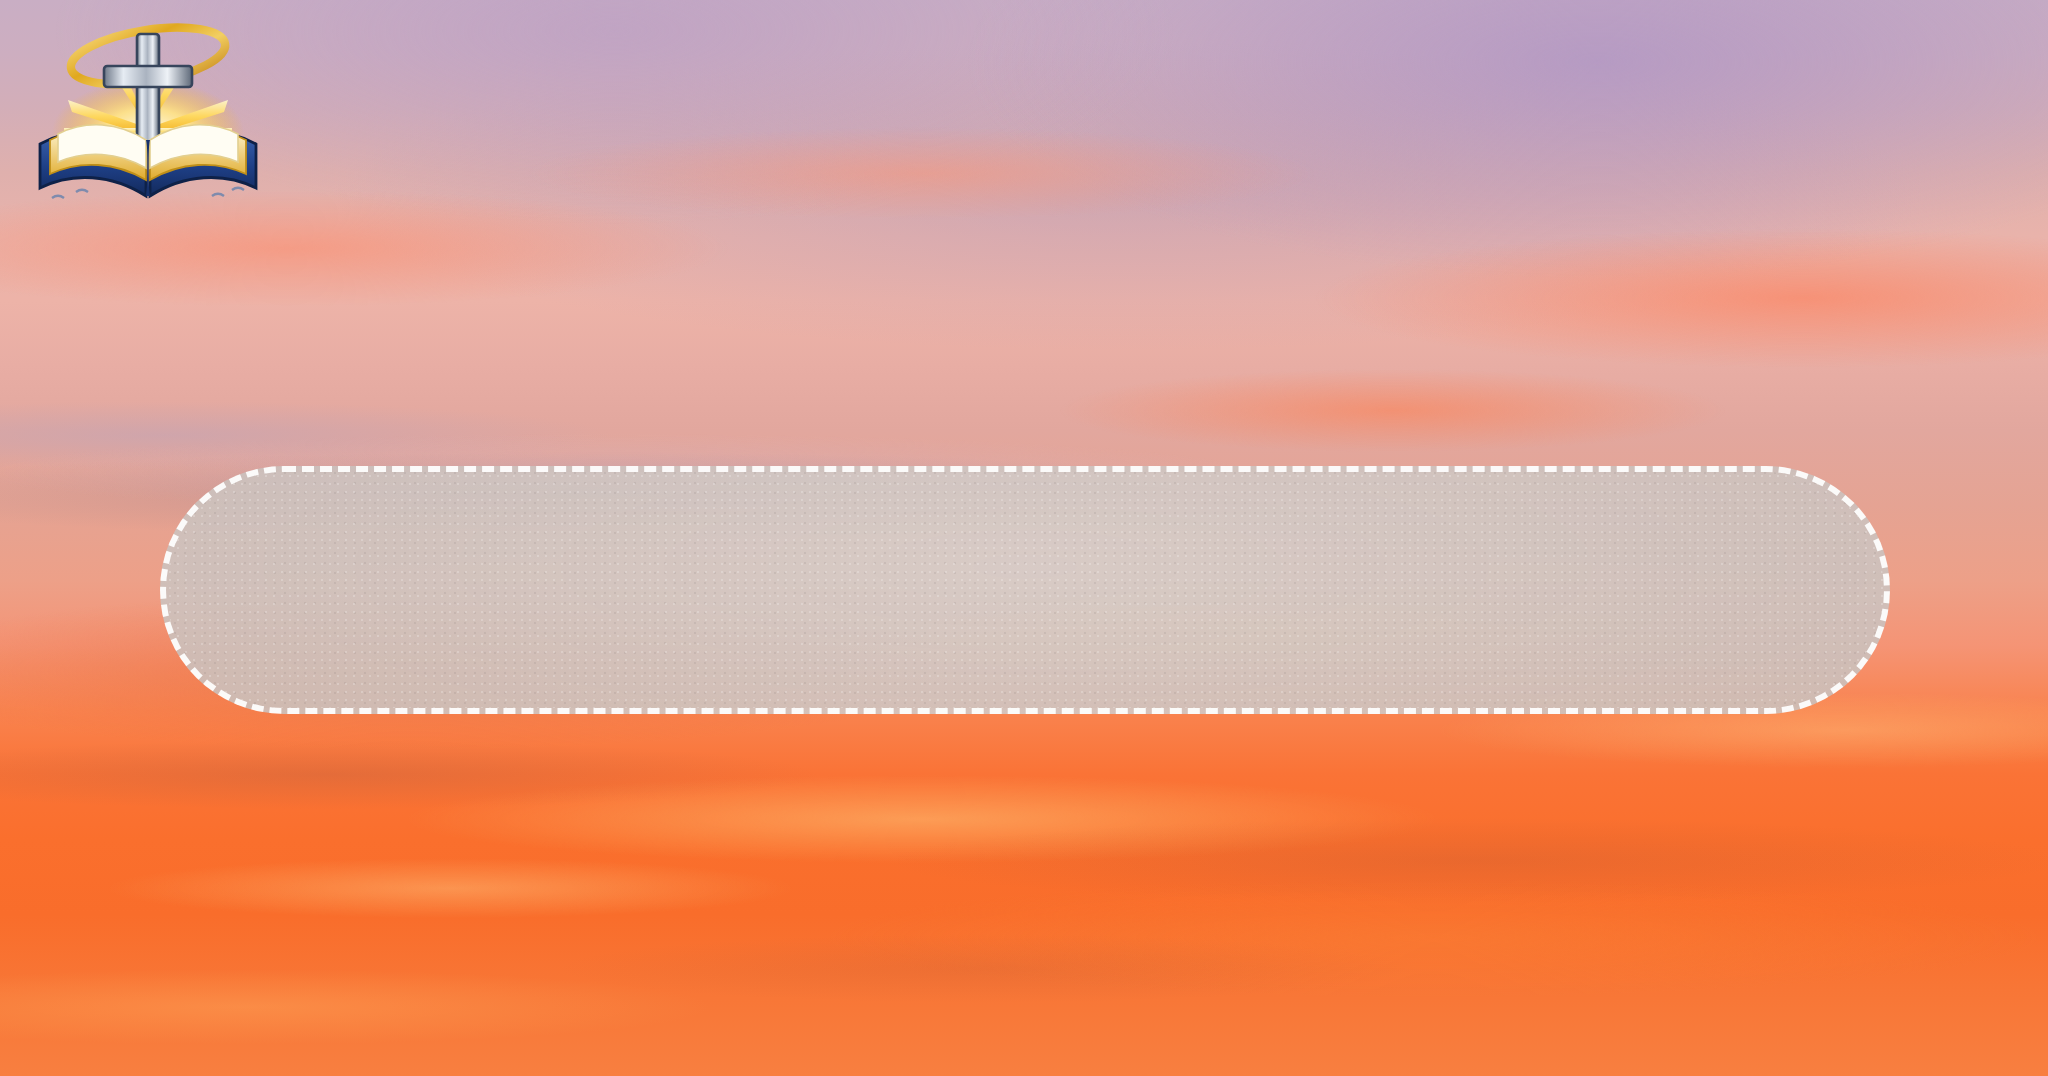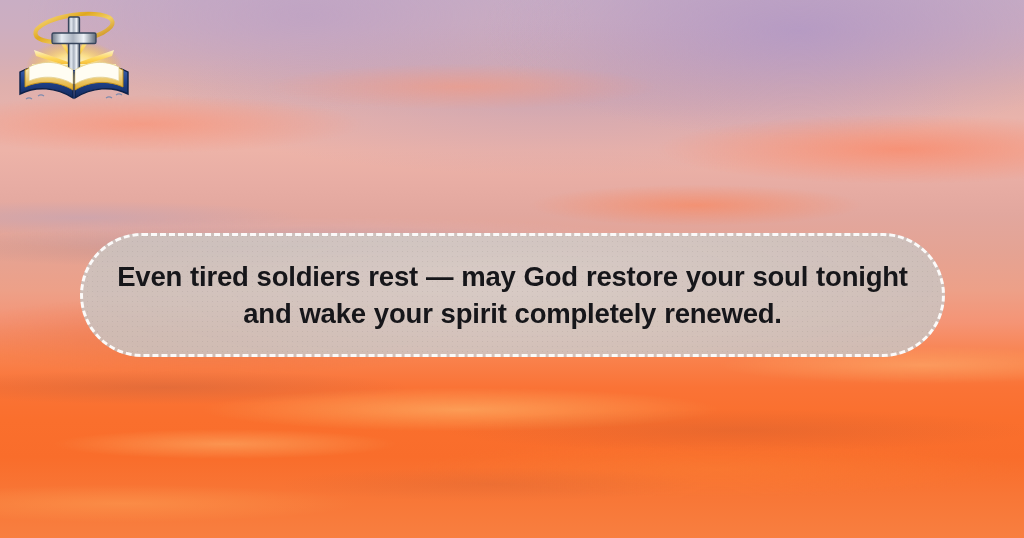--- a/index.html
+++ b/index.html
@@ -240,16 +240,15 @@
         <path d="M14,93 q3,-2.2 6,0"></path>
         <path d="M26,90 q3,-2.2 6,0"></path>
         <path d="M94,92 q3,-2.2 6,0"></path>
         <path d="M104,89 q3,-2.2 6,0"></path>
       </g>
     </svg>
   </div>
 
   <div class="quote-card">
     <div class="quote-noise"></div>
-    <p class="quote-text">Even tired soldiers rest — may God restore your soul tonight and wake your spirit completely renewed.</p>
   </div>
 
 </div>
 
 </body></html>

